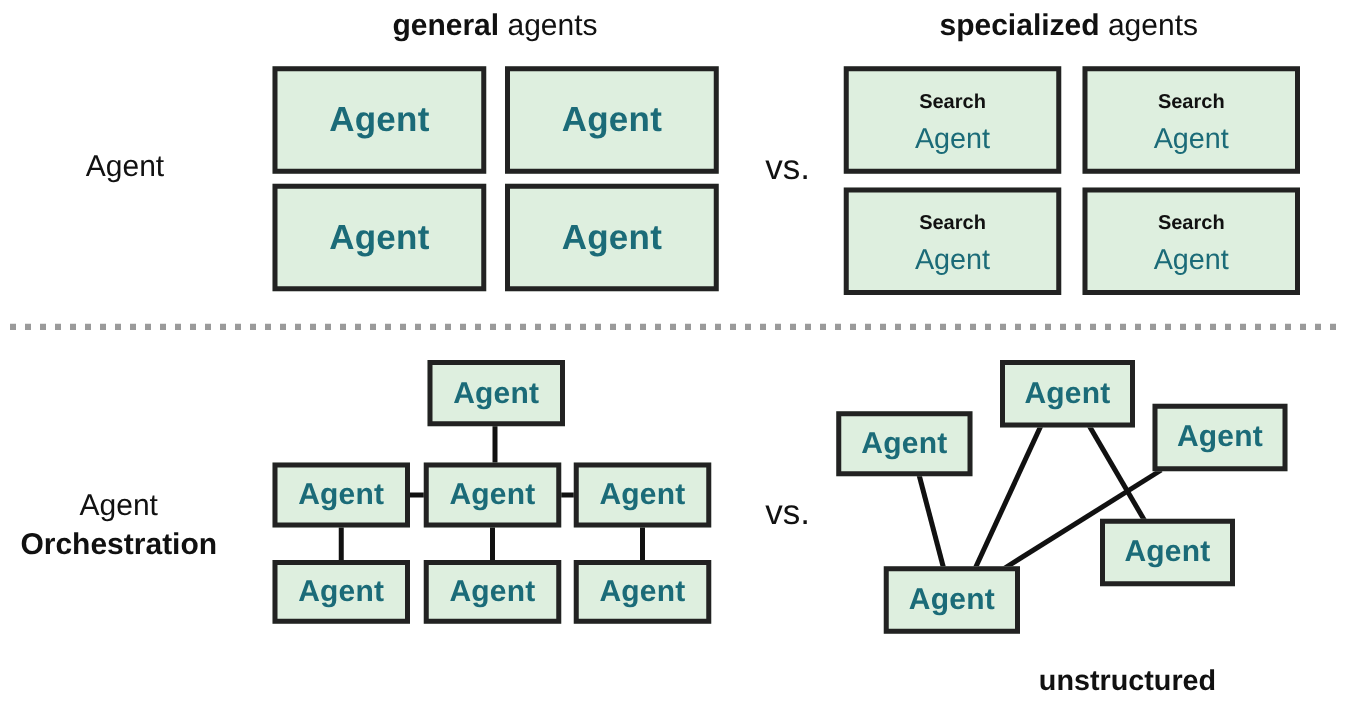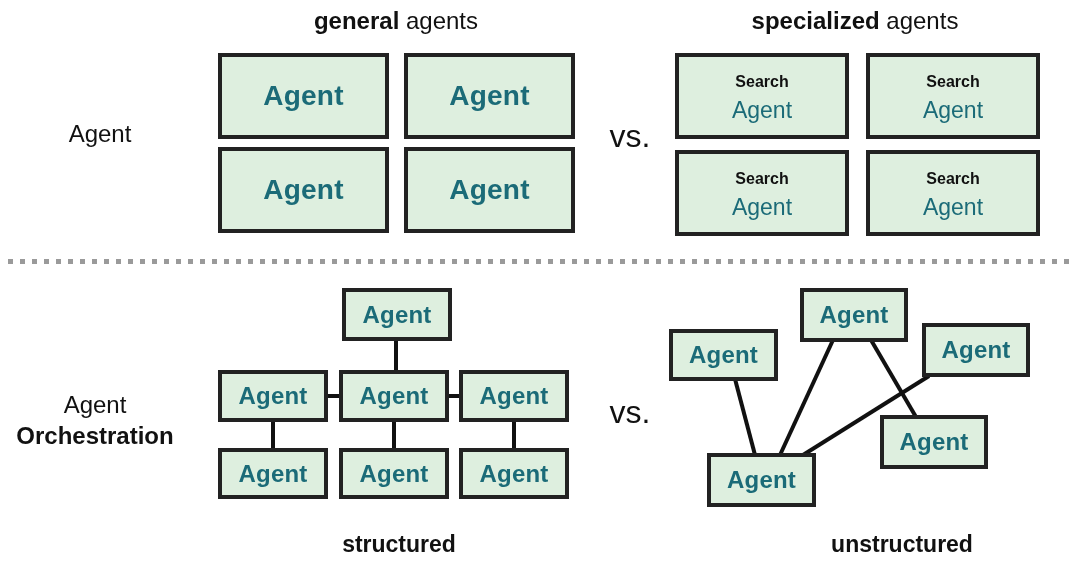--- a/index.html
+++ b/index.html
@@ -15,21 +15,21 @@
   }
   .abox .agent-big{font-weight:bold;font-size:28px;color:#1b6b78;letter-spacing:.2px;}
   .abox .agent-mid{font-weight:bold;font-size:24px;color:#1b6b78;letter-spacing:.2px;}
   .abox .search-line{font-weight:bold;font-size:16px;color:#111;line-height:28px;}
   .abox .agent-line{font-weight:normal;font-size:23px;color:#1b6b78;line-height:28px;}
 
   .col-title{position:absolute;z-index:1;font-size:24px;text-align:center;white-space:nowrap;}
   .col-title b{font-weight:bold;}
   .side-label{position:absolute;z-index:1;font-size:24px;text-align:center;line-height:31px;}
   .side-label .bold{font-weight:bold;}
-  .vs{position:absolute;z-index:1;font-size:32px;text-align:center;width:60px;}
+  .vs{position:absolute;z-index:1;font-size:28px;text-align:center;width:60px;}
   .caption{position:absolute;z-index:1;font-size:23px;font-weight:bold;text-align:center;width:200px;}
 
   .divider{
     position:absolute;z-index:1;left:8px;top:259px;width:1064px;height:5px;
     background:repeating-linear-gradient(90deg,#9a9a9a 0 5px,transparent 5px 12px);
   }
 </style>
 </head>
 <body>
 
@@ -136,16 +136,15 @@
   <div class="abox" style="left:922px;top:323px;width:108px;height:54px;">
     <span class="agent-mid">Agent</span>
   </div>
   <div class="abox" style="left:880px;top:415px;width:108px;height:54px;">
     <span class="agent-mid">Agent</span>
   </div>
   <div class="abox" style="left:707px;top:453px;width:109px;height:54px;">
     <span class="agent-mid">Agent</span>
   </div>
 
-  <div class="caption" style="left:299px;top:531px;">structured</div>
   <div class="caption" style="left:802px;top:531px;">unstructured</div>
 
 </div>
 
 </body></html>

